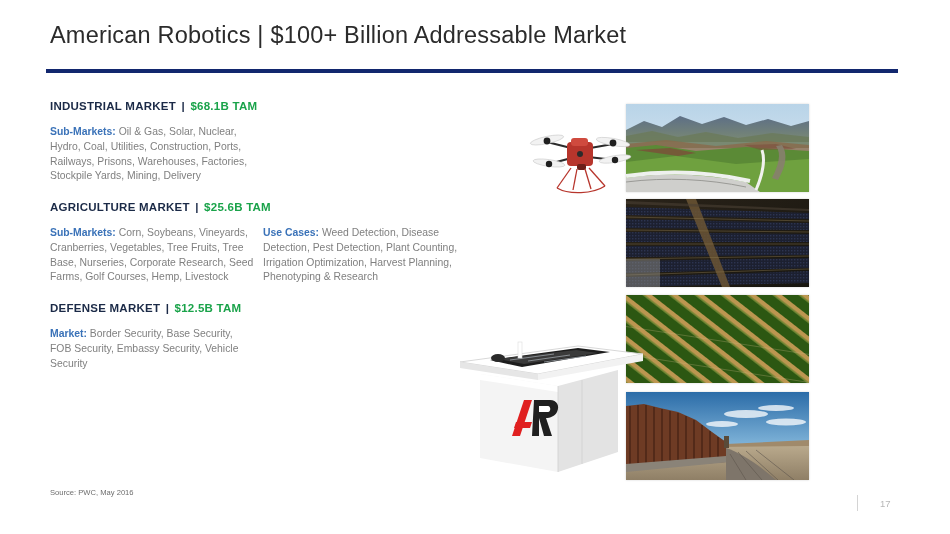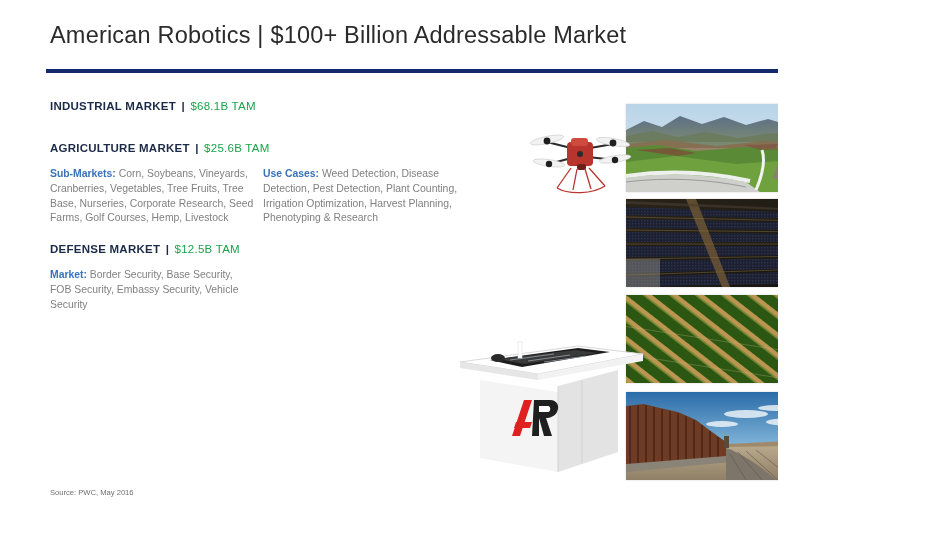--- a/index.html
+++ b/index.html
@@ -5,21 +5,21 @@
   html, body {
     margin: 0;
     padding: 0;
     background: #ffffff;
   }
   body {
     font-family: "Liberation Sans", sans-serif;
   }
   #slide {
     position: relative;
-    width: 778px;
+    width: 950px;
     height: 534px;
     background: #ffffff;
     overflow: hidden;
   }
 
   
   #slide-title {
     position: absolute;
     left: 50px;
     top: 22px;
@@ -54,21 +54,21 @@
     margin-bottom: 13px;
     white-space: nowrap;
   }
   .market-heading .sep {
     color: #1b2a47;
     font-weight: bold;
     padding: 0 2px;
   }
   .market-heading .tam {
     color: #1aa34a;
-    font-weight: normal;
+    font-weight: bold;
   }
   .market-cols {
     display: flex;
     gap: 0px;
   }
   .col-left  { width: 205px; padding-right: 8px; }
   .col-right { width: 205px; }
   .body-text {
     font-size: 10.4px;
     line-height: 1.42;
@@ -146,20 +146,23 @@
 
   <div id="left-col">
 
     <div class="market-block">
       <div class="market-heading">
         <span>INDUSTRIAL MARKET</span>
         <span class="sep">|</span>
         <span class="tam">$68.1B TAM</span>
       </div>
       <div class="market-cols">
+        <div class="col-left body-text">
+          <span class="lbl">Sub-Markets:</span><span> Oil &amp; Gas, Solar, Nuclear, Hydro, Coal, Utilities, Construction, Ports, Railways, Prisons, Warehouses, Factories, Stockpile Yards, Mining, Delivery</span>
+        </div>
       </div>
     </div>
 
     <div class="market-block">
       <div class="market-heading">
         <span>AGRICULTURE MARKET</span>
         <span class="sep">|</span>
         <span class="tam">$25.6B TAM</span>
       </div>
       <div class="market-cols">

